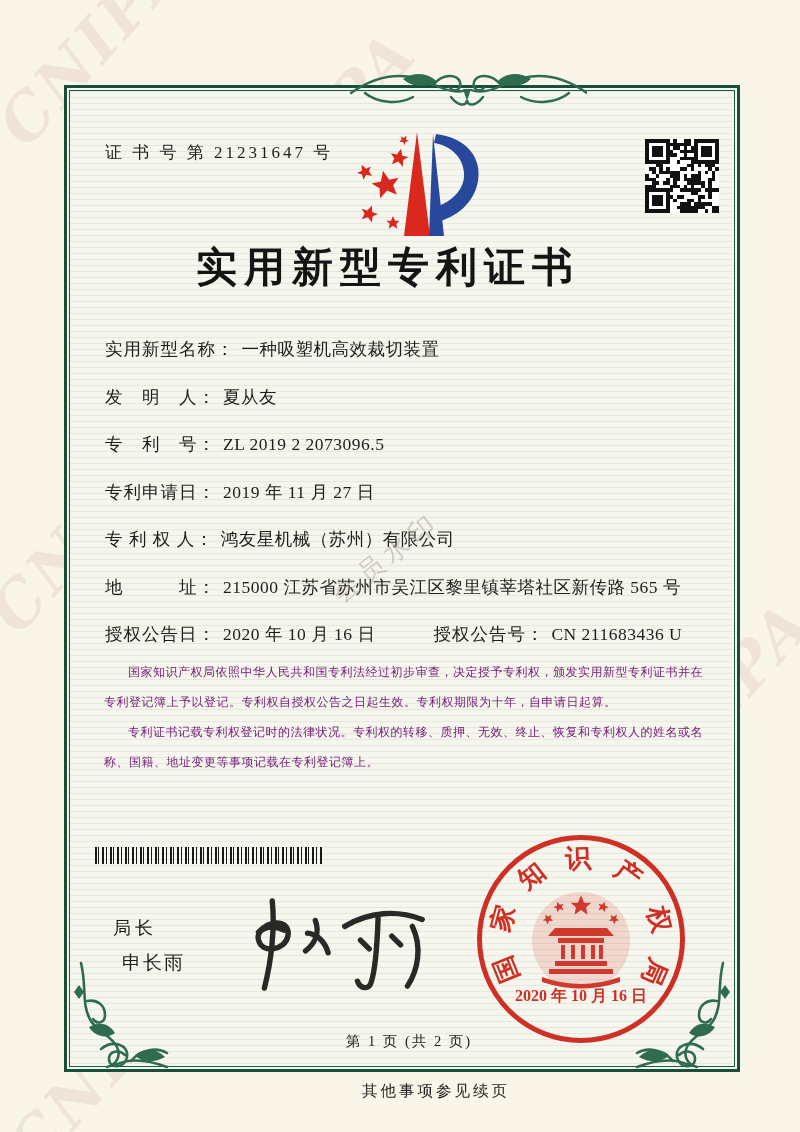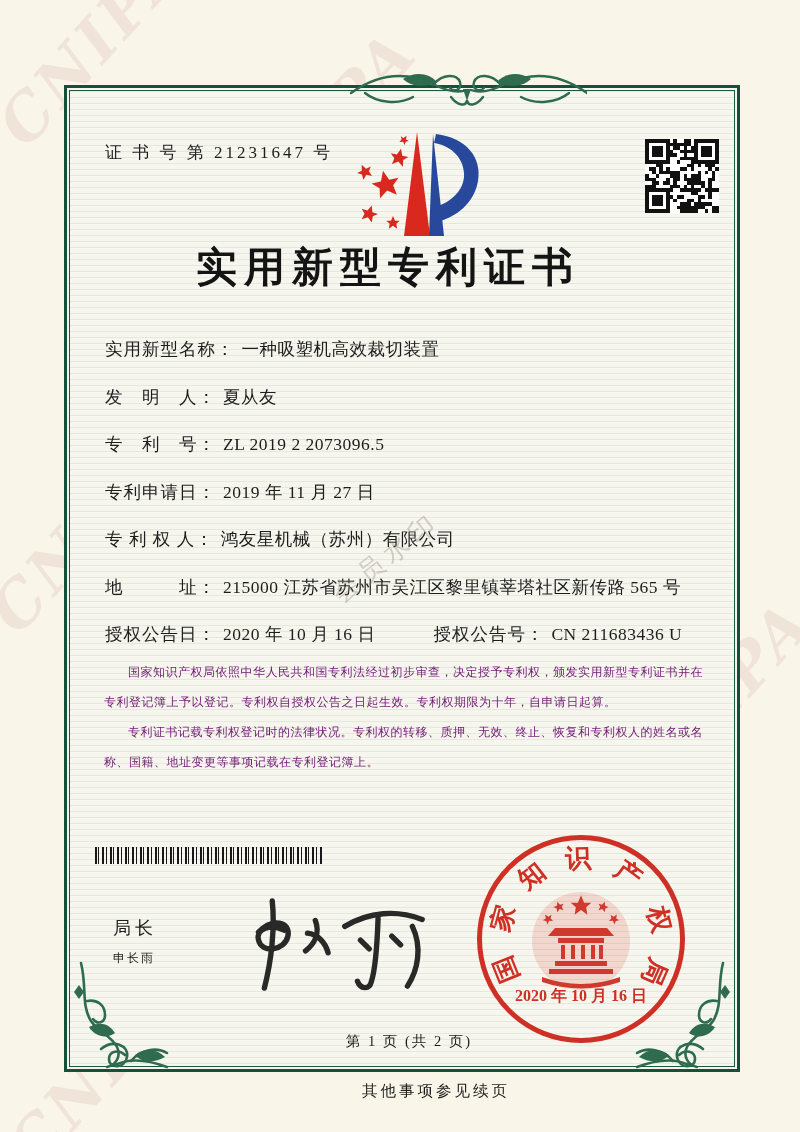--- a/index.html
+++ b/index.html
@@ -49,21 +49,21 @@
   .field-value{margin-left:7px;letter-spacing:.5px;}
   .grant-row{display:flex;gap:58px;}
   .grant-pair{display:flex;align-items:baseline;}
   .paras{position:absolute;left:104px;top:657px;width:600px;font-size:12px;line-height:30px;color:#701a75;}
   .paras p{margin:0;text-indent:2em;letter-spacing:.5px;}
   .barcode{
     position:absolute;left:95px;top:847px;width:228px;height:17px;
     background:repeating-linear-gradient(90deg,#181818 0 2px,transparent 2px 3px,#181818 3px 4px,transparent 4px 7px,#181818 7px 9px,transparent 9px 11px,#181818 11px 12px,transparent 12px 15px);
   }
   .sig-role{position:absolute;left:113px;top:916px;font-size:18px;letter-spacing:4px;}
-  .sig-name{position:absolute;left:113px;top:950px;font-size:12px;letter-spacing:2px;}
+  .sig-name{position:absolute;left:122px;top:950px;font-size:19px;letter-spacing:2px;}
   .sig-svg{position:absolute;left:228px;top:893px;width:208px;height:98px;}
   
   .seal{
     position:absolute;left:477px;top:835px;width:208px;height:208px;border-radius:50%;
     border:5px solid #cc2015;box-sizing:border-box;mix-blend-mode:multiply;opacity:.93;
   }
   .seal-char{
     position:absolute;left:50%;top:50%;width:28px;height:28px;margin-left:-14px;margin-top:-14px;
     font-size:26px;line-height:28px;text-align:center;font-weight:700;color:#cc2015;
     transform:rotate(var(--a)) translateY(-80px);

